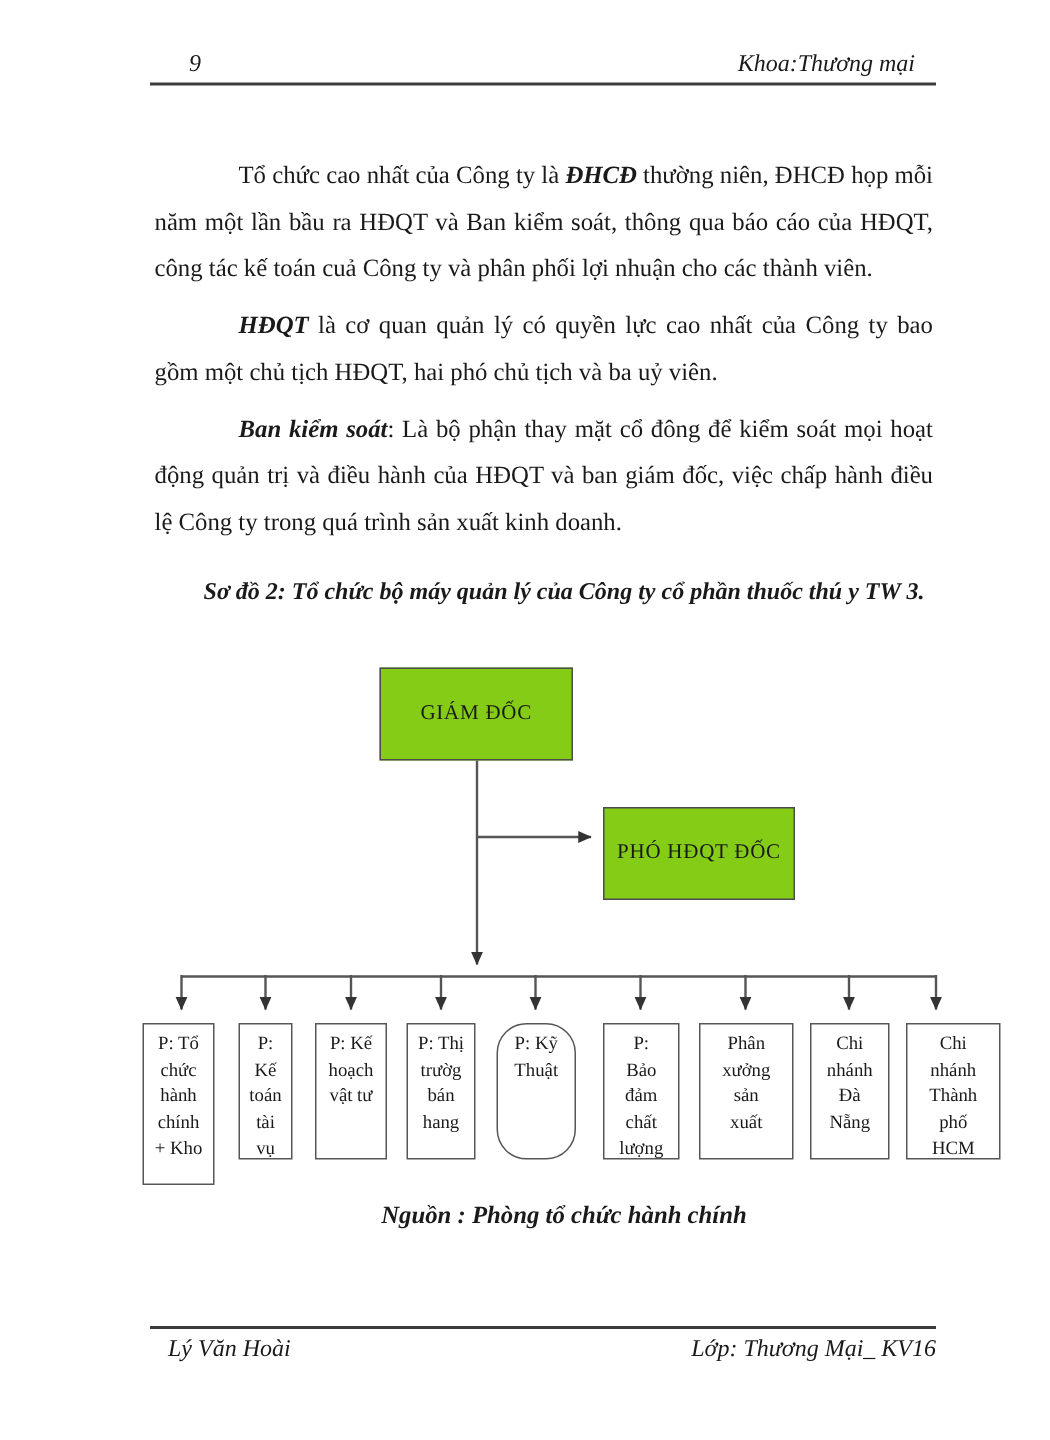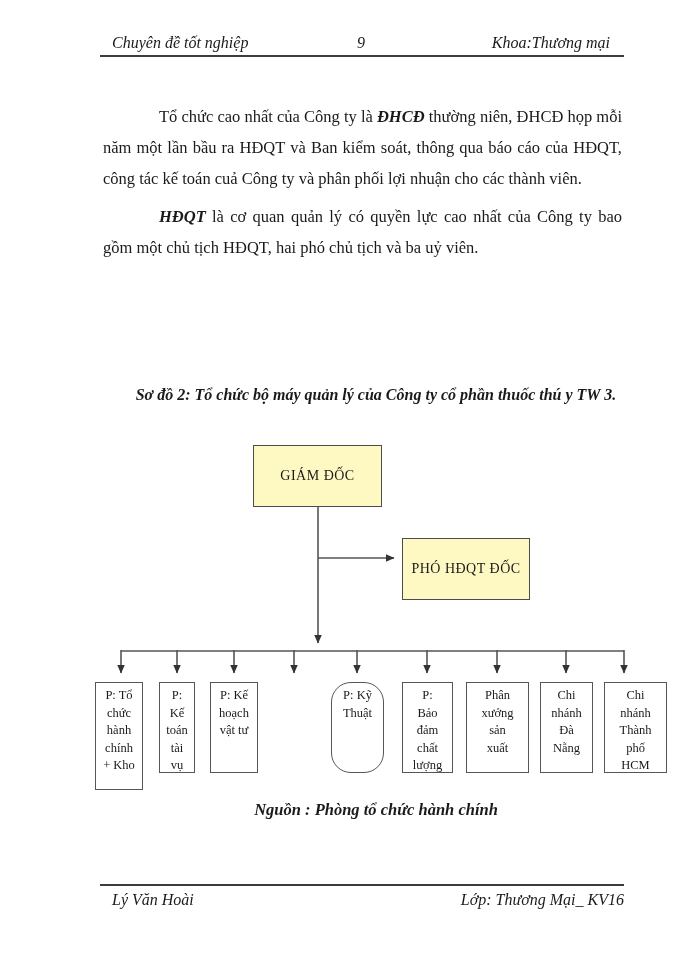--- a/index.html
+++ b/index.html
@@ -38,21 +38,21 @@
     position:absolute; left:103px; top:386px; width:546px;
     text-align:center; font-weight:bold; font-style:italic; font-size:16px;
   }
   .dgm-caption {
     position:absolute; left:103px; top:800px; width:546px;
     text-align:center; font-weight:bold; font-style:italic; font-size:16.5px;
   }
   
   .dgm-lines { position:absolute; left:0; top:440px; width:700px; height:360px; }
   .org-box {
-    position:absolute; border:1.5px solid #4c4c4c; background:#fef9c3;
+    position:absolute; border:1.5px solid #4c4c4c; background:#84cc16;
     display:flex; align-items:center; justify-content:center;
     text-align:center; font-size:14px; letter-spacing:0.5px;
   }
   .box-director      { left:253px; top:445px; width:129px; height:62px; }
   .box-deputy        { left:402px; top:538px; width:128px; height:62px; }
   .dept-box {
     position:absolute; top:682px; border:1.4px solid #565656; background:#fff;
     text-align:center; font-size:12.5px; line-height:17.5px;
     white-space:pre-line; padding-top:4px; height:91px;
   }
@@ -65,28 +65,28 @@
   .d7 { left:466px; width:63px; }
   .d8 { left:540px; width:53px; }
   .d9 { left:604px; width:63px; }
 </style>
 </head>
 <body>
 
 <div class="page">
 
   <div class="hdr">
-    <span class="h-left">Chuyên đề tốt nghiệp</span>
     <span class="h-mid">9</span>
     <span class="h-right">Khoa:Thương mại</span>
   </div>
 
   <div class="bodytext">
     <p><span>Tổ chức cao nhất của Công ty là </span><span class="lead">ĐHCĐ</span><span> thường niên,  ĐHCĐ họp mỗi năm một lần bầu ra HĐQT và Ban kiểm soát, thông qua báo cáo của HĐQT, công tác kế toán cuả Công ty và phân phối lợi nhuận cho các thành viên.</span></p>
     <p><span></span><span class="lead">HĐQT</span><span> là cơ quan quản lý có quyền lực cao nhất của Công ty bao gồm một chủ tịch HĐQT,  hai phó chủ tịch và ba uỷ viên.</span></p>
+    <p><span></span><span class="lead">Ban kiểm soát</span><span>: Là bộ phận thay mặt cổ đông để kiểm soát mọi hoạt động quản trị và điều hành của HĐQT và ban giám đốc,  việc chấp hành điều lệ Công ty trong quá trình sản xuất kinh doanh.</span></p>
   </div>
 
   <div class="dgm-title">Sơ đồ 2: Tổ chức bộ máy quản lý của Công ty cổ phần thuốc thú y TW 3.</div>
 
   <svg class="dgm-lines" viewBox="0 0 700 360" xmlns="http://www.w3.org/2000/svg">
     <defs>
       <marker id="arr" markerUnits="userSpaceOnUse" markerWidth="10" markerHeight="10" refX="8.5" refY="4" orient="auto">
         <path d="M0,0 L9,4 L0,8 Z" fill="#333"></path>
       </marker>
     </defs>
@@ -117,20 +117,24 @@
 chính
 + Kho</div>
   <div class="dept-box d2">P:
 Kế
 toán
 tài
 vụ</div>
   <div class="dept-box d3">P: Kế
 hoạch
 vật tư</div>
+  <div class="dept-box d4">P: Thị
+trườg
+bán
+hang</div>
   <div class="dept-box d5">P: Kỹ
 Thuật</div>
   <div class="dept-box d6">P:
 Bảo
 đảm
 chất
 lượng</div>
   <div class="dept-box d7">Phân
 xưởng
 sản

